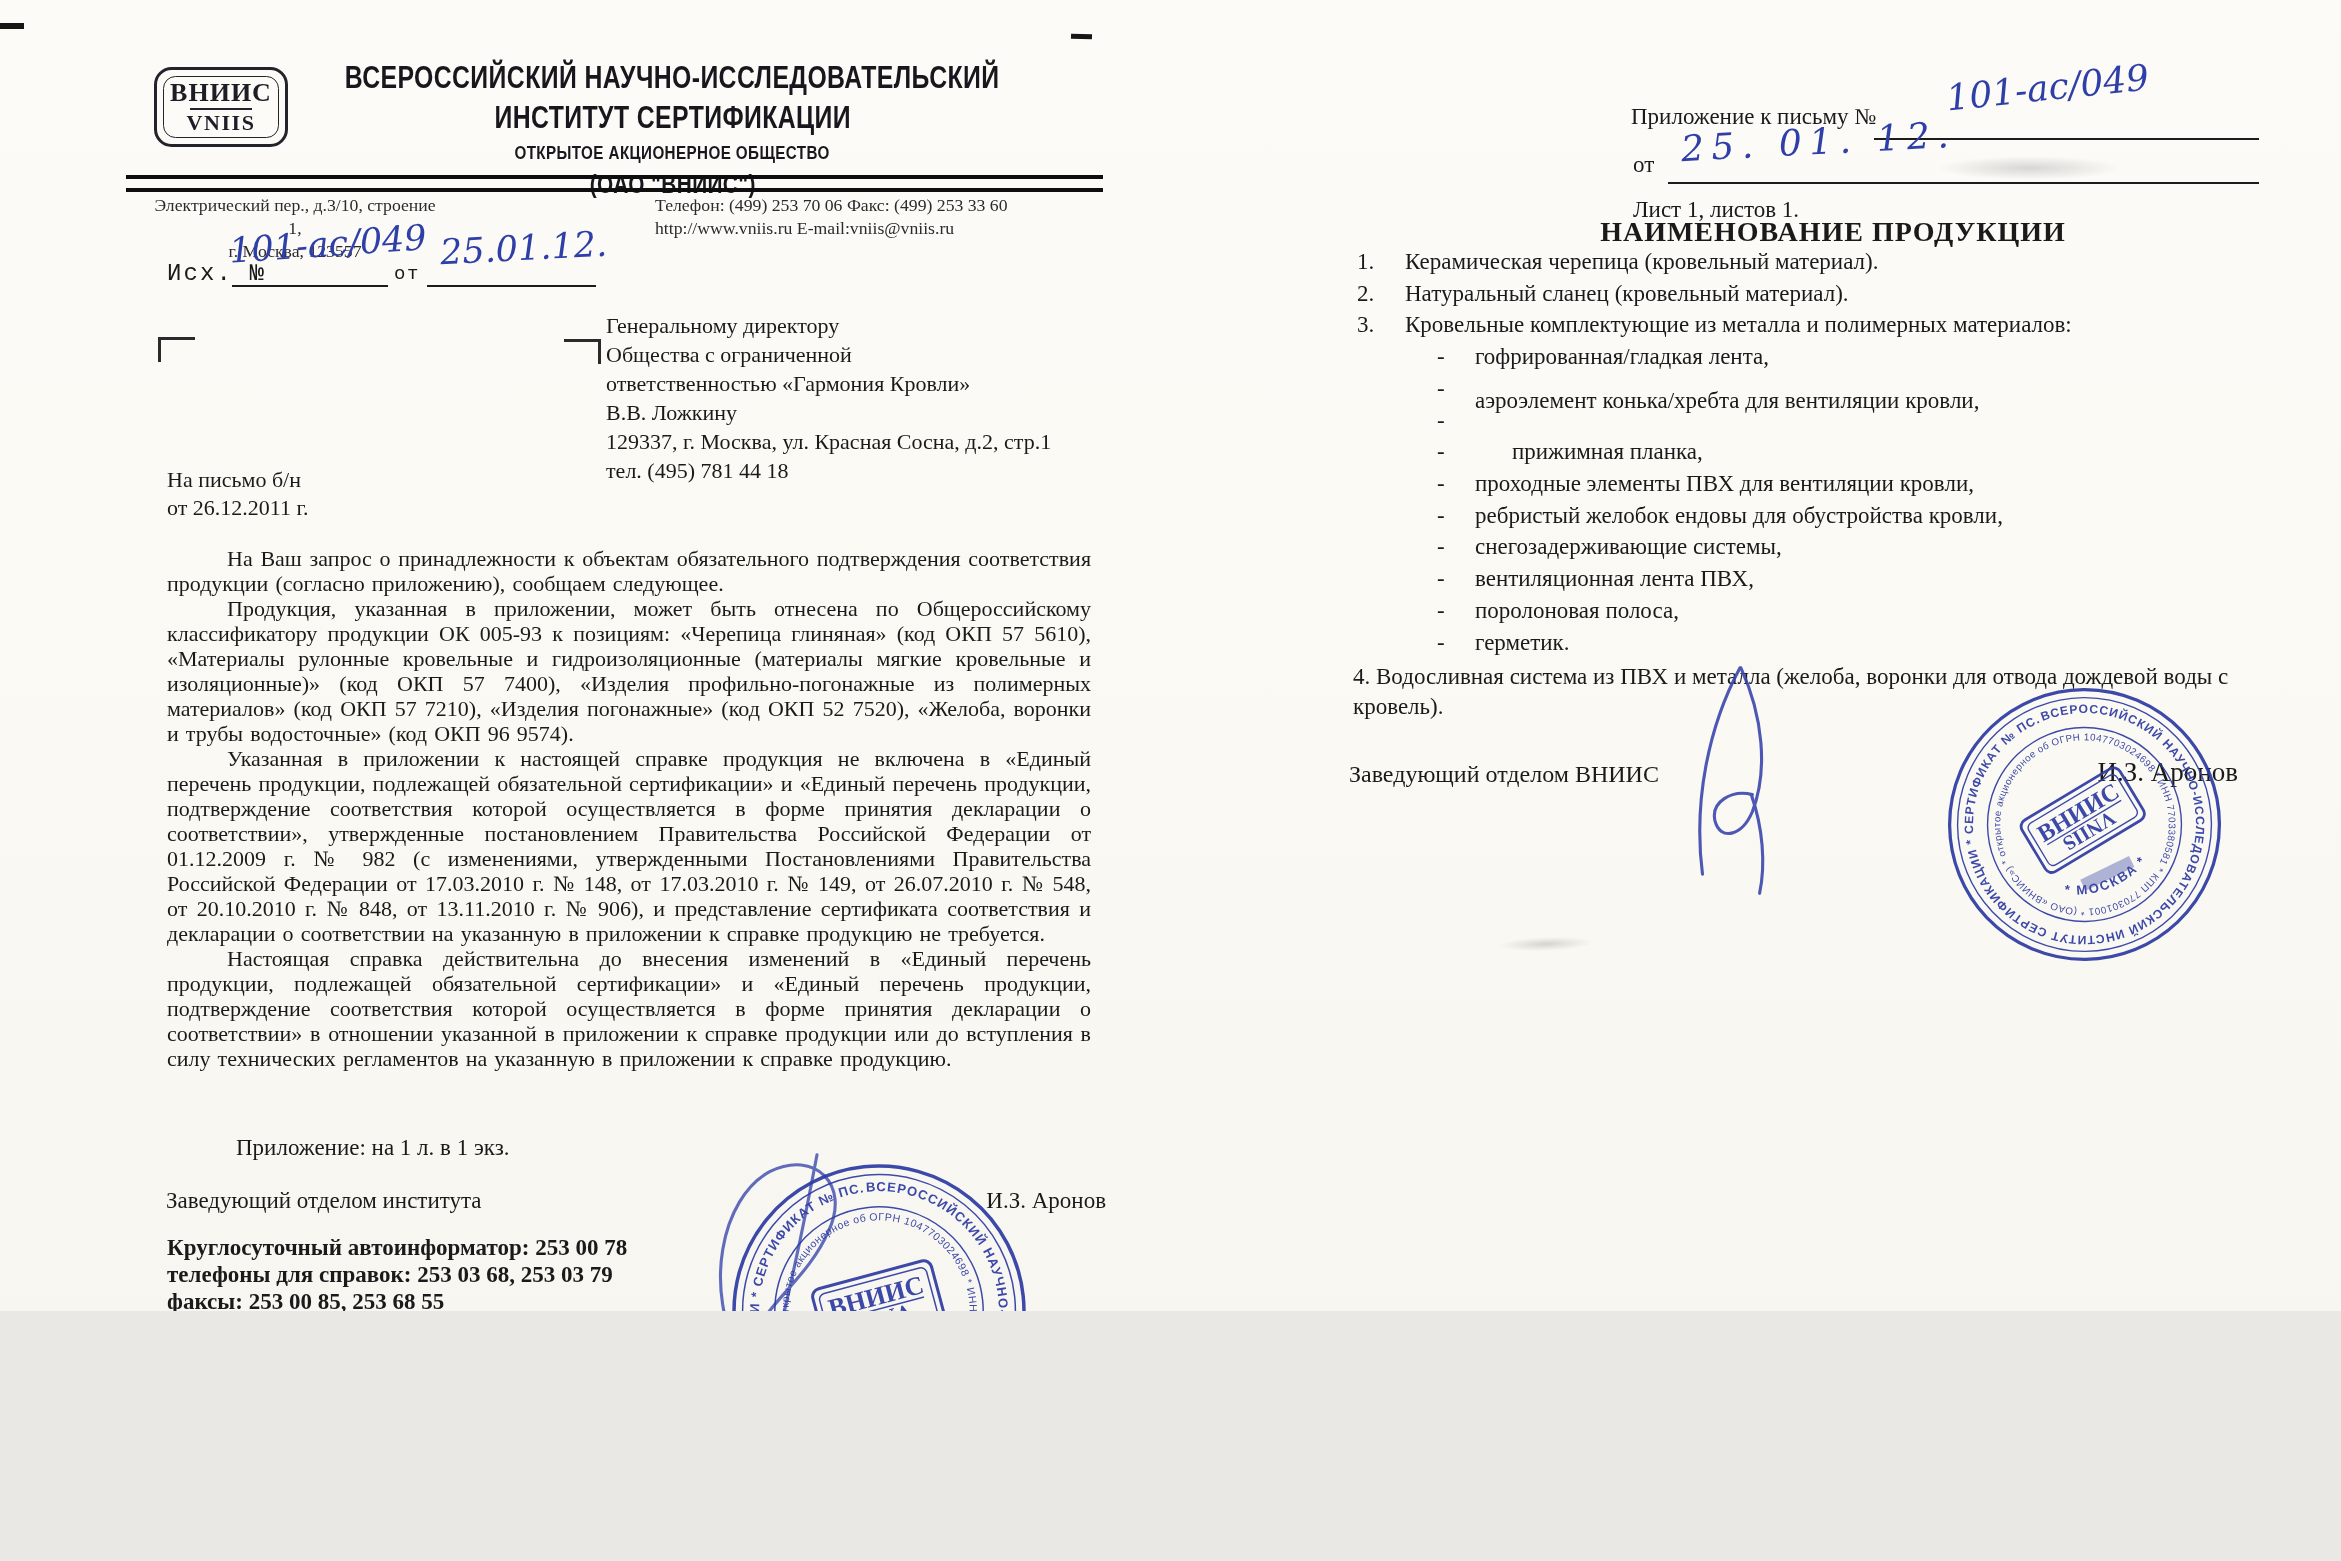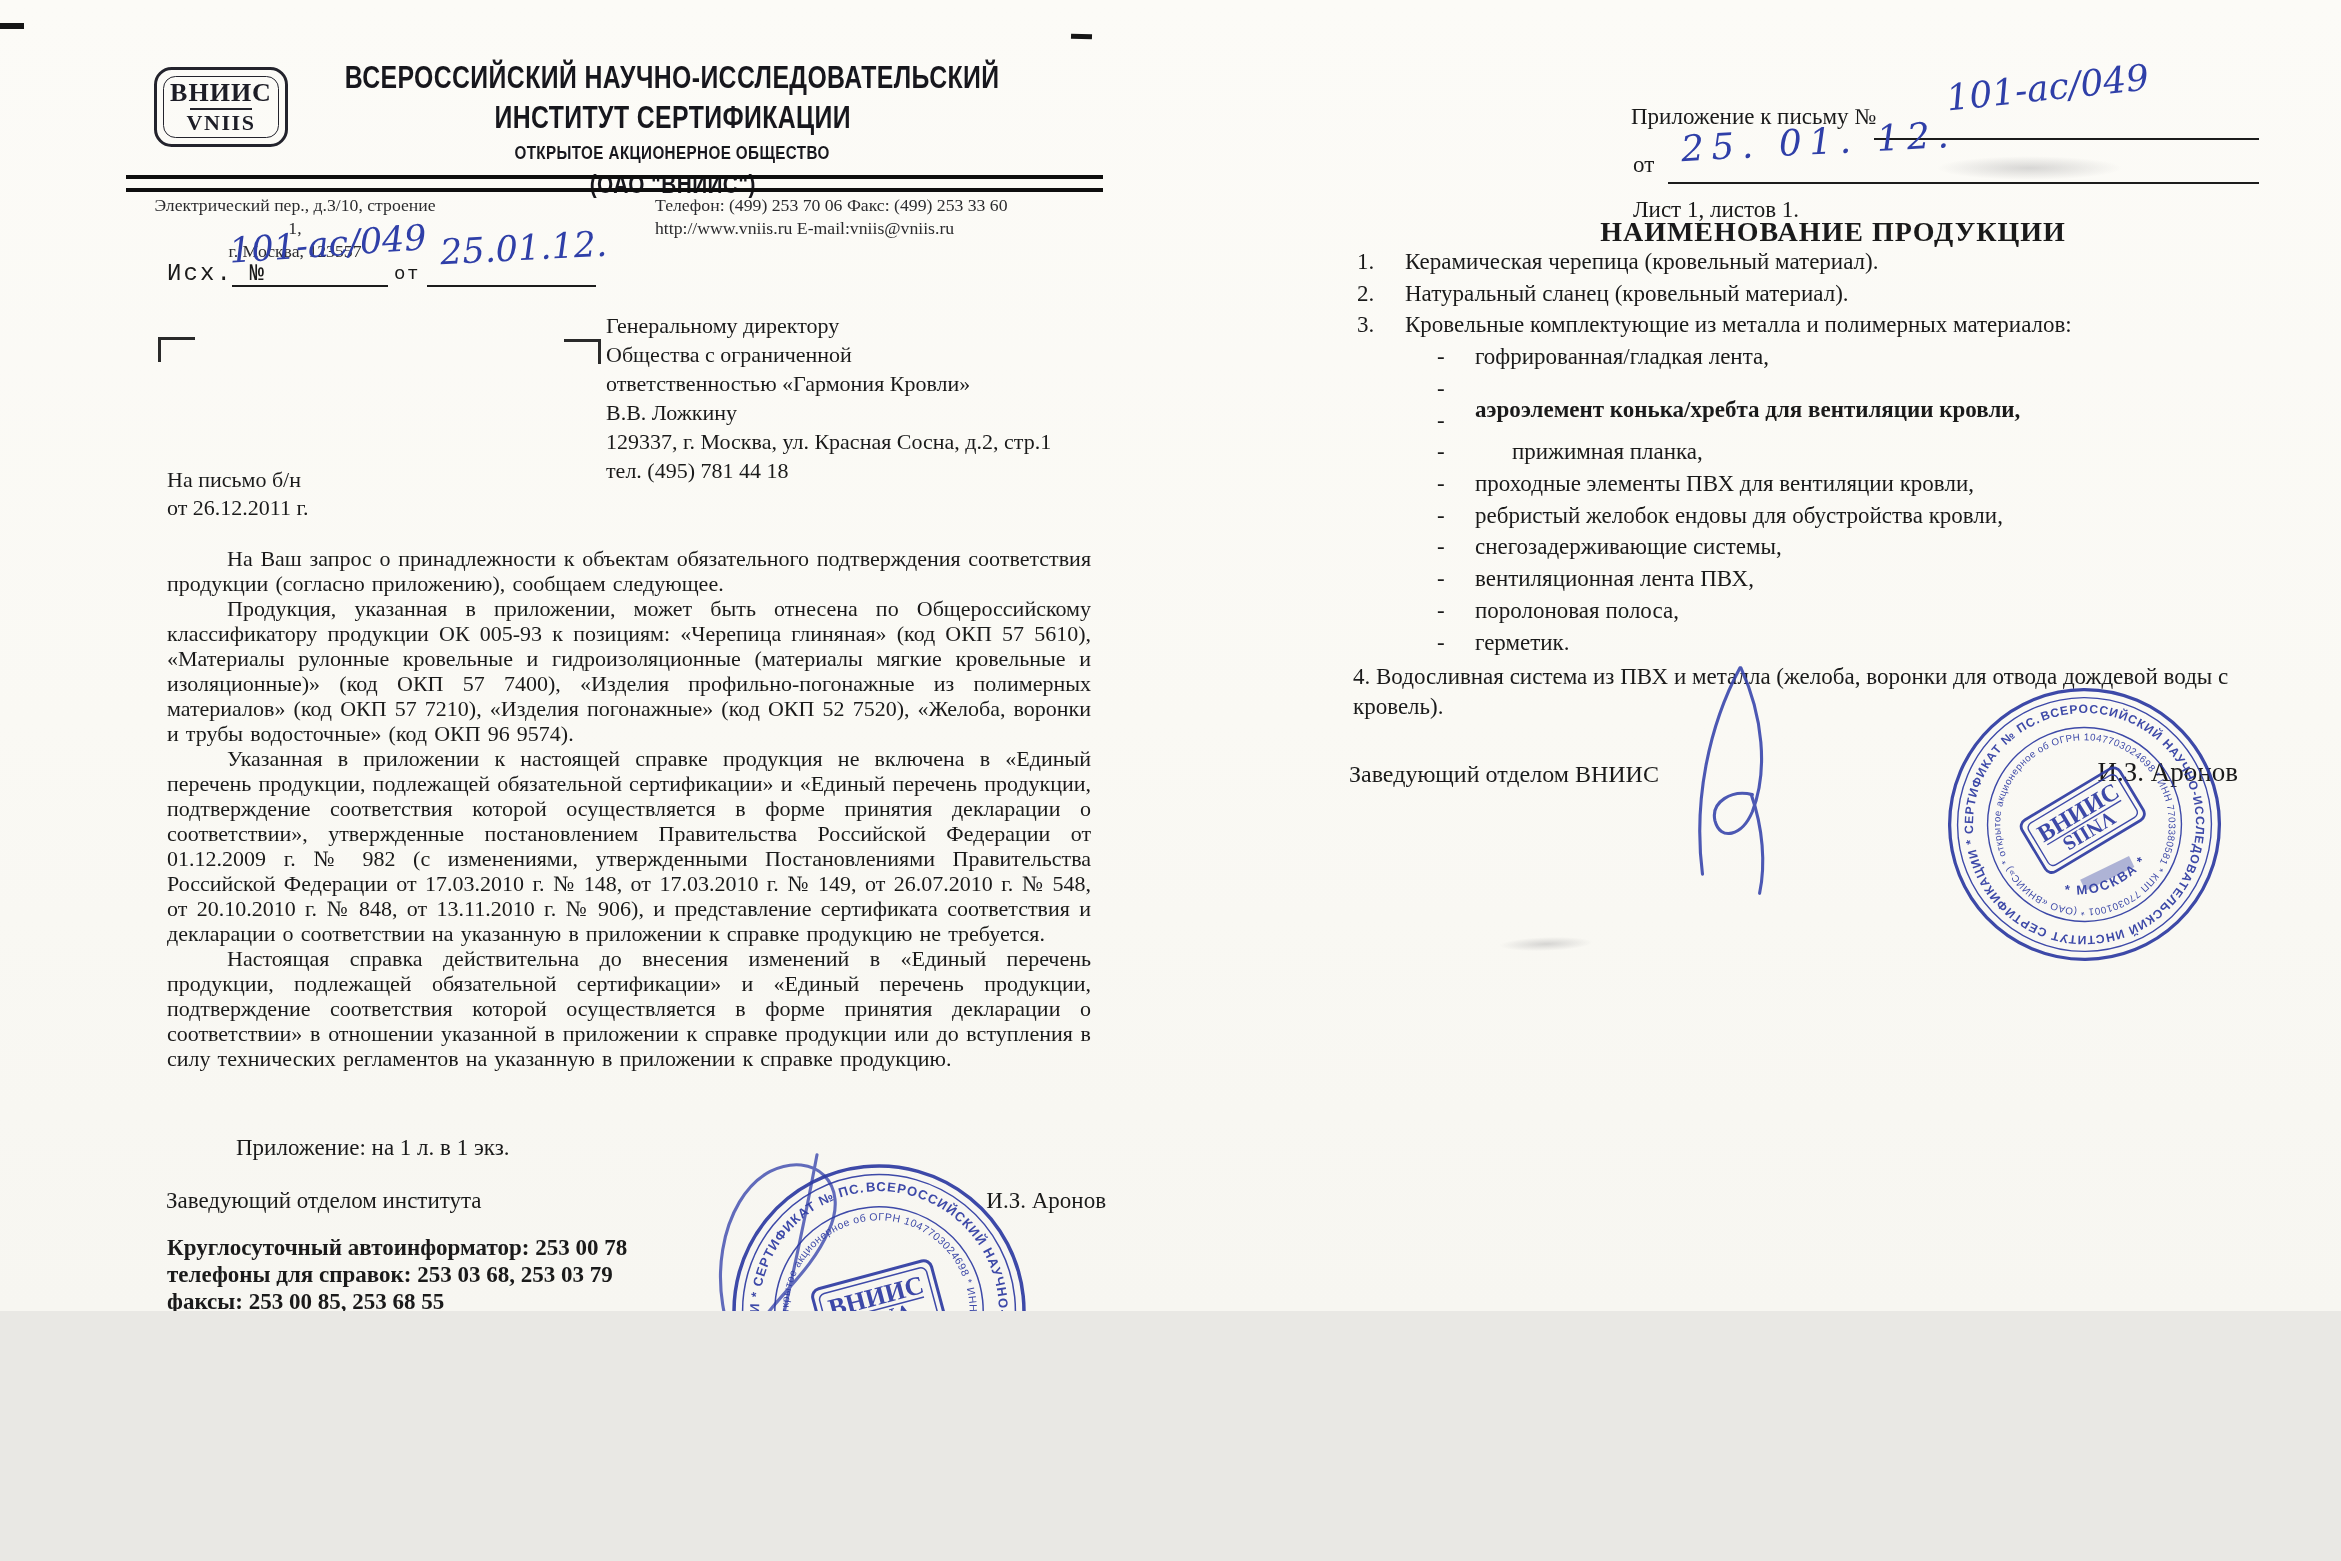--- a/index.html
+++ b/index.html
@@ -171,21 +171,21 @@
   <div class="abs rp-num" style="left:1357px;top:249px;">1.</div>
   <div class="abs rp-text" style="left:1405px;top:249px;">Керамическая черепица (кровельный материал).</div>
   <div class="abs rp-num" style="left:1357px;top:281px;">2.</div>
   <div class="abs rp-text" style="left:1405px;top:281px;">Натуральный сланец (кровельный материал).</div>
   <div class="abs rp-num" style="left:1357px;top:312px;">3.</div>
   <div class="abs rp-text" style="left:1405px;top:312px;">Кровельные комплектующие из металла и полимерных материалов:</div>
 
   <div class="abs rp-text" style="left:1437px;top:344px;">-</div>
   <div class="abs rp-text" style="left:1475px;top:344px;">гофрированная/гладкая лента,</div>
   <div class="abs rp-text" style="left:1437px;top:376px;">-</div>
-  <div class="abs rp-text" style="left:1475px;top:397px;font-weight:bold;">аэроэлемент конька/хребта для вентиляции кровли,</div>
+  <div class="abs rp-text" style="left:1475px;top:388px;">аэроэлемент конька/хребта для вентиляции кровли,</div>
   <div class="abs rp-text" style="left:1437px;top:408px;">-</div>
   <div class="abs rp-text" style="left:1437px;top:439px;">-</div>
   <div class="abs rp-text" style="left:1475px;top:439px;margin-left:37px;">прижимная планка,</div>
   <div class="abs rp-text" style="left:1437px;top:471px;">-</div>
   <div class="abs rp-text" style="left:1475px;top:471px;">проходные элементы ПВХ для вентиляции кровли,</div>
   <div class="abs rp-text" style="left:1437px;top:503px;">-</div>
   <div class="abs rp-text" style="left:1475px;top:503px;">ребристый желобок ендовы для обустройства кровли,</div>
   <div class="abs rp-text" style="left:1437px;top:534px;">-</div>
   <div class="abs rp-text" style="left:1475px;top:534px;">снегозадерживающие системы,</div>
   <div class="abs rp-text" style="left:1437px;top:566px;">-</div>

